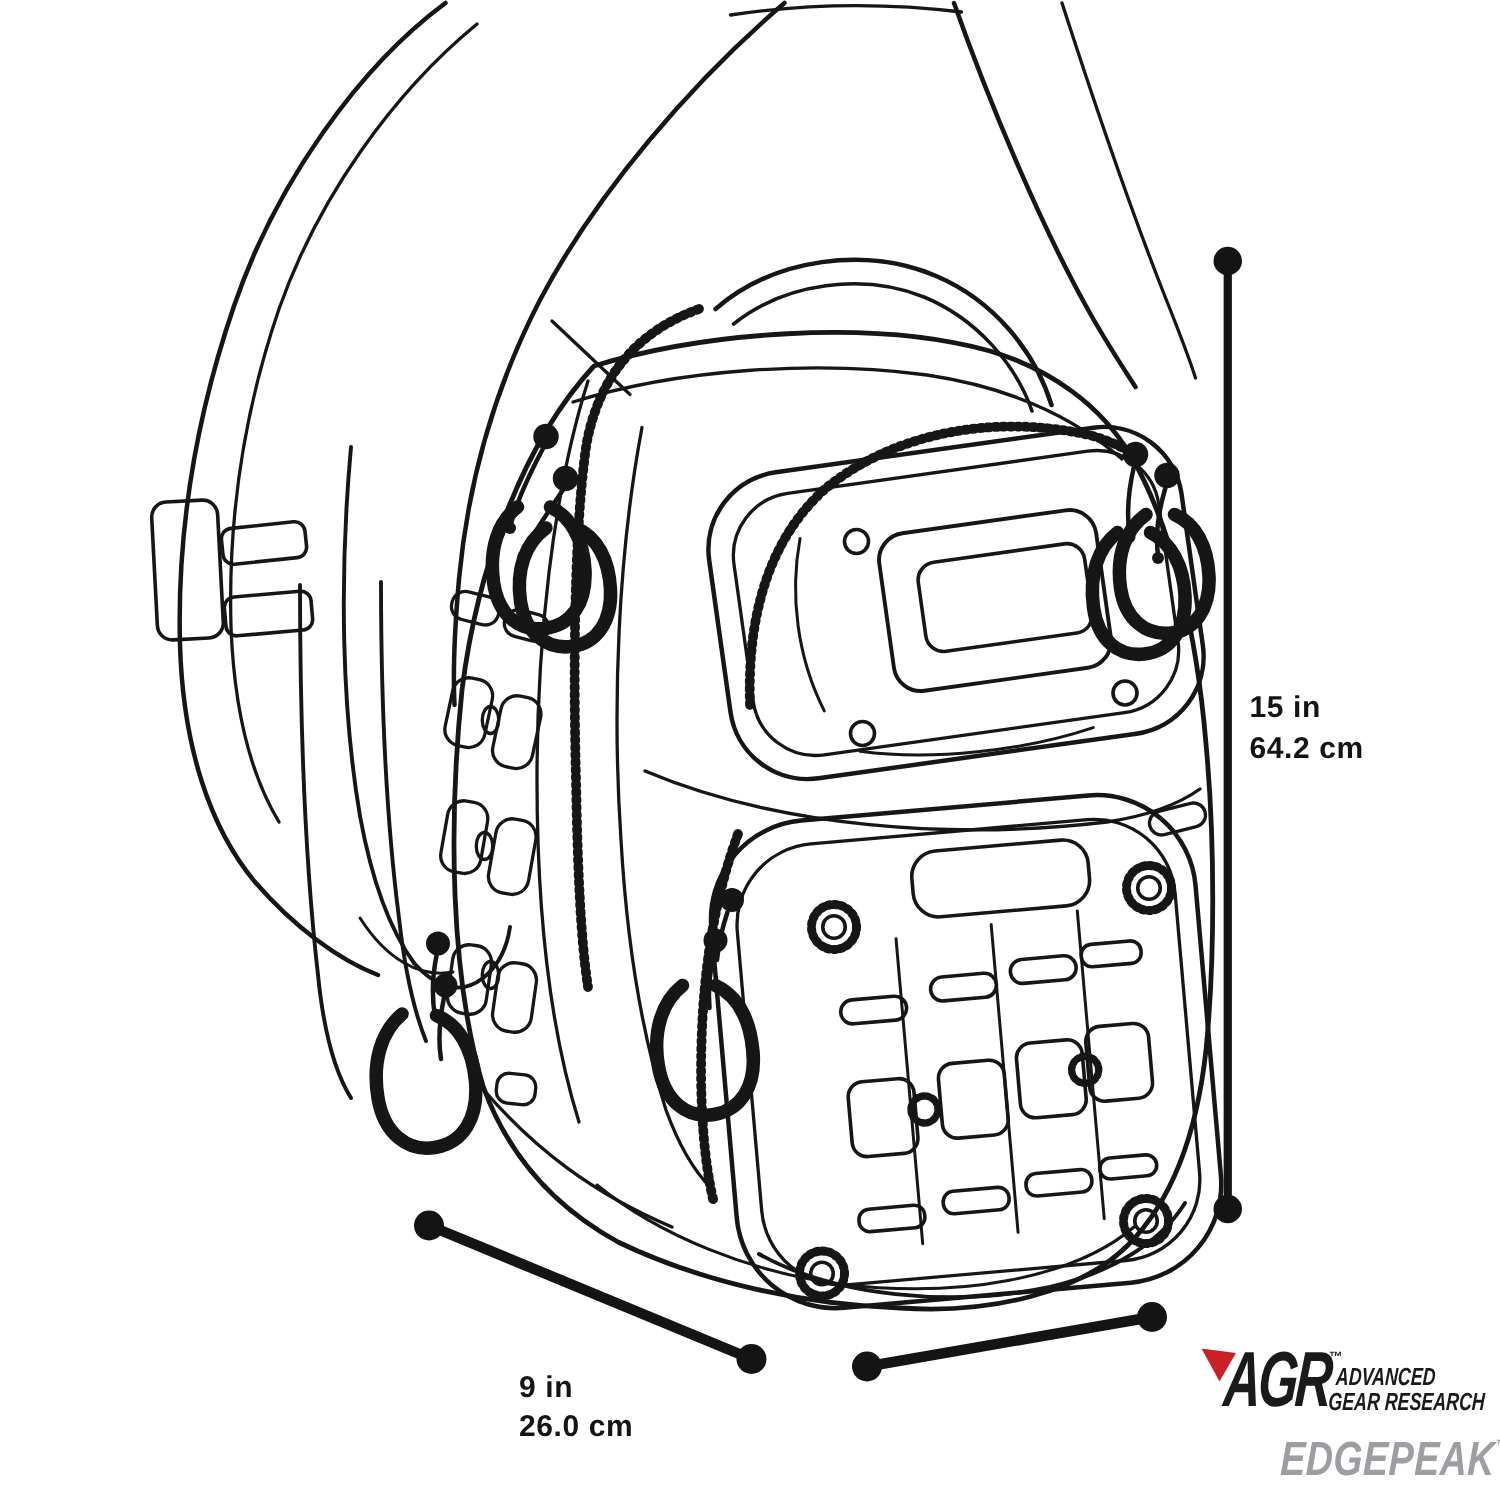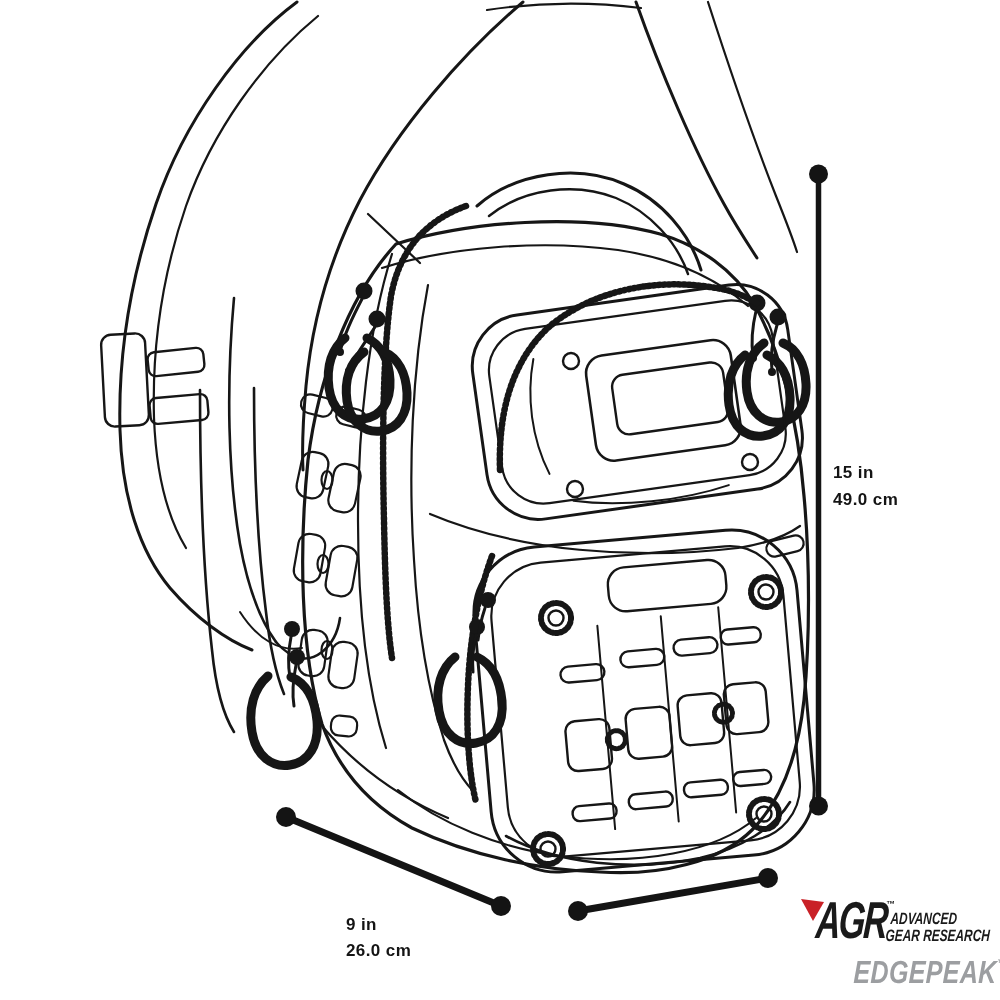--- a/index.html
+++ b/index.html
@@ -1,21 +1,21 @@
 <!DOCTYPE html>
 <html><head>
 <meta charset="utf-8">
 <style>
   html,body{margin:0;padding:0;background:#fff;}
   .canvas{position:relative;width:1000px;height:1000px;background:#fff;overflow:hidden;
           font-family:"Liberation Sans",sans-serif;color:#161616;}
   .art{position:absolute;left:0;top:0;width:1000px;height:1000px;}
   .art path,.art rect,.art line,.art ellipse,.art circle{vector-effect:none;}
 
-  .dim-label{position:absolute;font-weight:700;font-size:17px;line-height:27px;
+  .dim-label{position:absolute;font-weight:700;font-size:20px;line-height:27px;
              letter-spacing:.4px;color:#141414;white-space:nowrap;}
 
   .brand{position:absolute;top:13px;right:16px;font-family:"Liberation Serif",serif;
          font-weight:700;font-size:29px;letter-spacing:.5px;color:#141414;white-space:nowrap;}
   .brand .name{display:inline-block;text-transform:uppercase;}
   .brand .name::first-letter{font-size:36px;}
   .brand .reg{font-size:11px;vertical-align:15px;font-family:"Liberation Sans",sans-serif;}
 
   .agr-acronym{position:absolute;left:818px;top:894px;font-size:52px;line-height:1;
                font-weight:700;font-style:italic;letter-spacing:-3px;color:#1a1a1a;
@@ -224,21 +224,21 @@
         <line x1="578" y1="911" x2="768" y2="878" stroke-width="7"></line>
         <circle cx="578" cy="911" r="10" fill="#141414" stroke="none"></circle>
         <circle cx="768" cy="878" r="10" fill="#141414" stroke="none"></circle>
       </g>
     </g>
   </svg>
 
 
   <div class="dim-label" style="left:833px;top:459px;">
     <div>15 in</div>
-    <div>49.0 cm</div>
+    <div>64.2 cm</div>
   </div>
 
   <div class="dim-label" style="left:346px;top:864px;line-height:26px;margin-top:48px;">
     <div>9 in</div>
     <div>26.0 cm</div>
   </div>
 
 
   <svg style="position:absolute;left:799px;top:899px;" width="28" height="24">
     <polygon points="2,0 25,3 14,22" fill="#c92127"></polygon>

